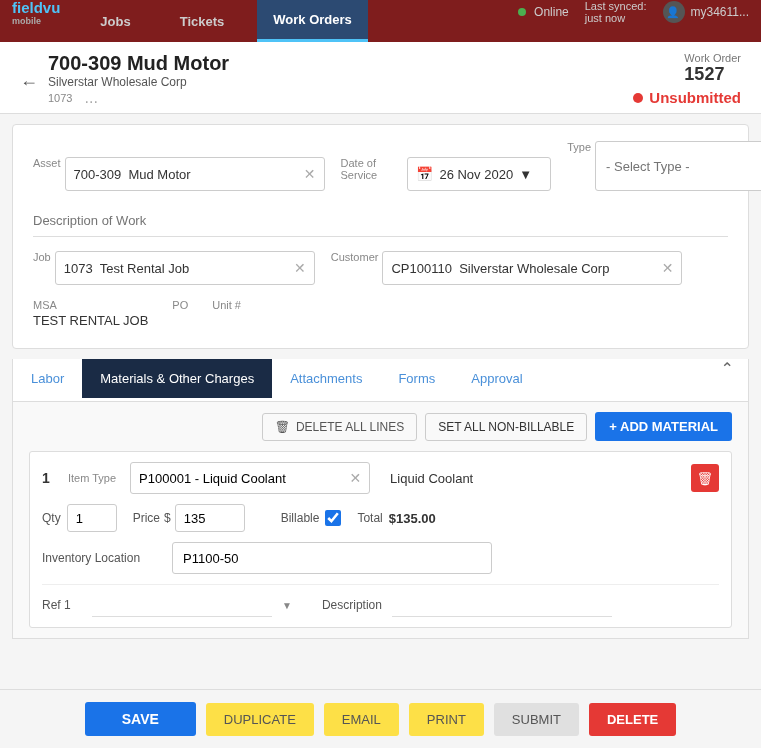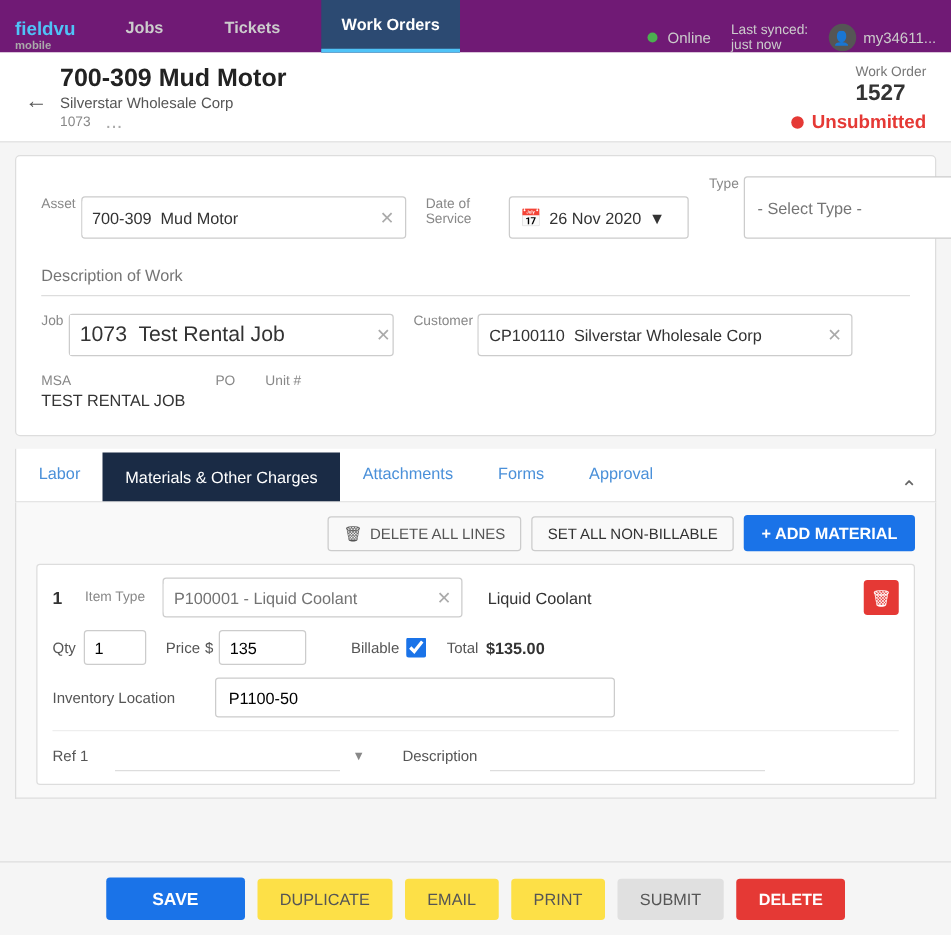--- a/index.html
+++ b/index.html
@@ -1,22 +1,22 @@
 <!DOCTYPE html>
 <html><head>
   <meta charset="utf-8">
   <style>
     * { box-sizing: border-box; margin: 0; padding: 0; }
     body { font-family: Arial, sans-serif; font-size: 13px; background: #f5f5f5; width: 761px; min-height: 748px; overflow-x: hidden; }
 
     
     .top-nav {
-      background: #701a75;
-      display: flex;
-      align-items: flex-end;
+      background: #7f1d1d;
+      display: flex;
+      align-items: flex-start;
       height: 42px;
       padding: 0 12px;
       color: #fff;
     }
     .nav-logo {
       font-size: 15px;
       font-weight: bold;
       color: #4fc3f7;
       margin-right: 24px;
       display: flex;
@@ -113,21 +113,21 @@
     .location-val { font-size: 13px; color: #333; }
     .dots-menu { color: #aaa; cursor: pointer; font-size: 16px; margin-left: 8px; }
 
     
     .tabs-bar {
       background: #fff;
       margin: 0 12px;
       border: 1px solid #ddd;
       border-top: none;
       display: flex;
-      align-items: flex-end;
+      align-items: flex-start;
       border-radius: 0 0 0 0;
     }
     .tab {
       padding: 12px 18px;
       font-size: 13px;
       cursor: pointer;
       color: #4a90d9;
       border-bottom: 3px solid transparent;
       white-space: nowrap;
     }
@@ -315,21 +315,21 @@
   </div>
 
   <div class="desc-row">
     <input type="text" class="desc-input" placeholder="Description of Work" style="">
   </div>
 
   <div class="form-row">
     <div class="form-group">
       <label class="form-label">Job</label>
       <div class="input-with-icon" style="width:260px;">
-        <input type="text" value="1073  Test Rental Job" style="flex: 1 1 0%; border: none; outline: none; padding: 6px 8px; font-size: 17px; color: rgb(51, 51, 51);">
+        <input type="text" value="1073  Test Rental Job" style="flex: 1 1 0%; border: none; outline: none; padding: 6px 8px; font-size: 13px; color: rgb(51, 51, 51);">
         <span class="input-clear">✕</span>
       </div>
     </div>
     <div class="form-group">
       <label class="form-label">Customer</label>
       <div class="input-with-icon" style="width:300px;">
         <input type="text" value="CP100110  Silverstar Wholesale Corp" style="flex: 1 1 0%; border: none; outline: none; padding: 6px 8px; font-size: 13px; color: rgb(51, 51, 51);">
         <span class="input-clear">✕</span>
       </div>
     </div>
@@ -369,21 +369,21 @@
     </button>
     <button class="btn-non-billable">SET ALL NON-BILLABLE</button>
     <button class="btn-add-material">+ ADD MATERIAL</button>
   </div>
 
   <div class="line-item">
     <div class="line-top">
       <span class="line-num">1</span>
       <span class="item-type-label">Item Type</span>
       <div class="item-type-input">
-        <input type="text" value="P100001 - Liquid Coolant" style="flex: 1 1 0%; border: none; outline: none; padding: 4px 8px; font-size: 13px; color: #737373;">
+        <input type="text" value="P100001 - Liquid Coolant" style="flex: 1 1 0%; border: none; outline: none; padding: 4px 8px; font-size: 13px; color: #000000;">
         <span class="input-clear">✕</span>
       </div>
       <span class="item-desc">Liquid Coolant</span>
       <button class="trash-btn">🗑</button>
     </div>
     <div class="line-mid">
       <div class="qty-group">
         <span class="qty-label">Qty</span>
         <input type="text" class="qty-input" value="1" style="">
       </div>

